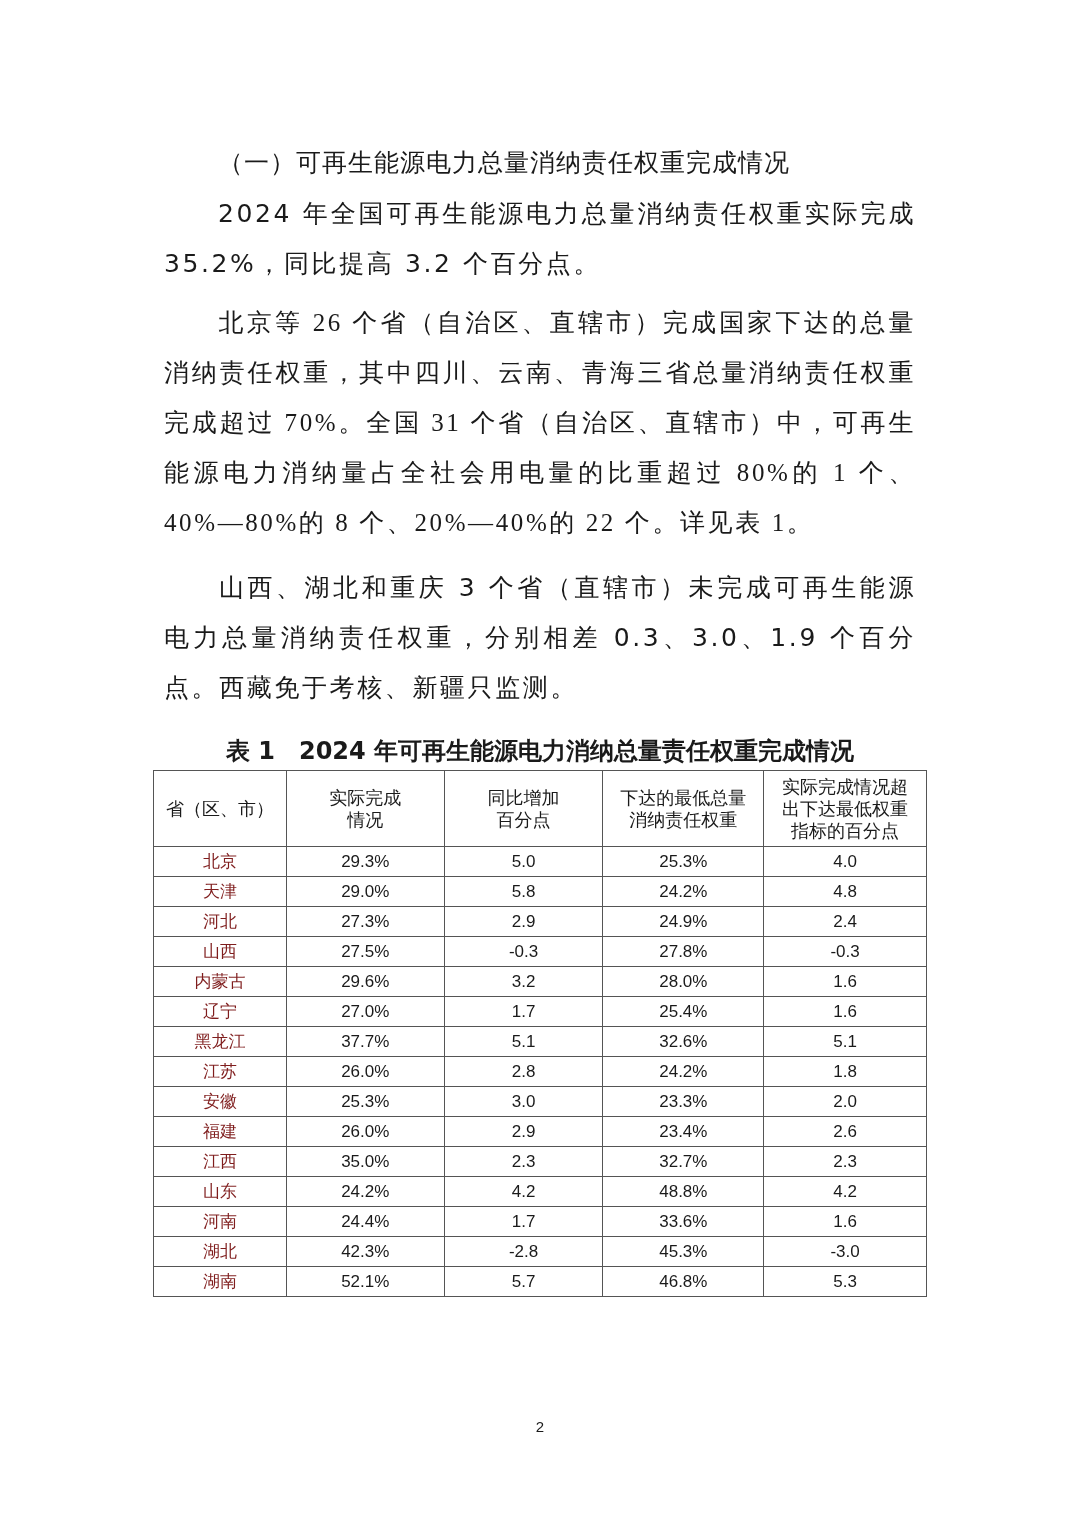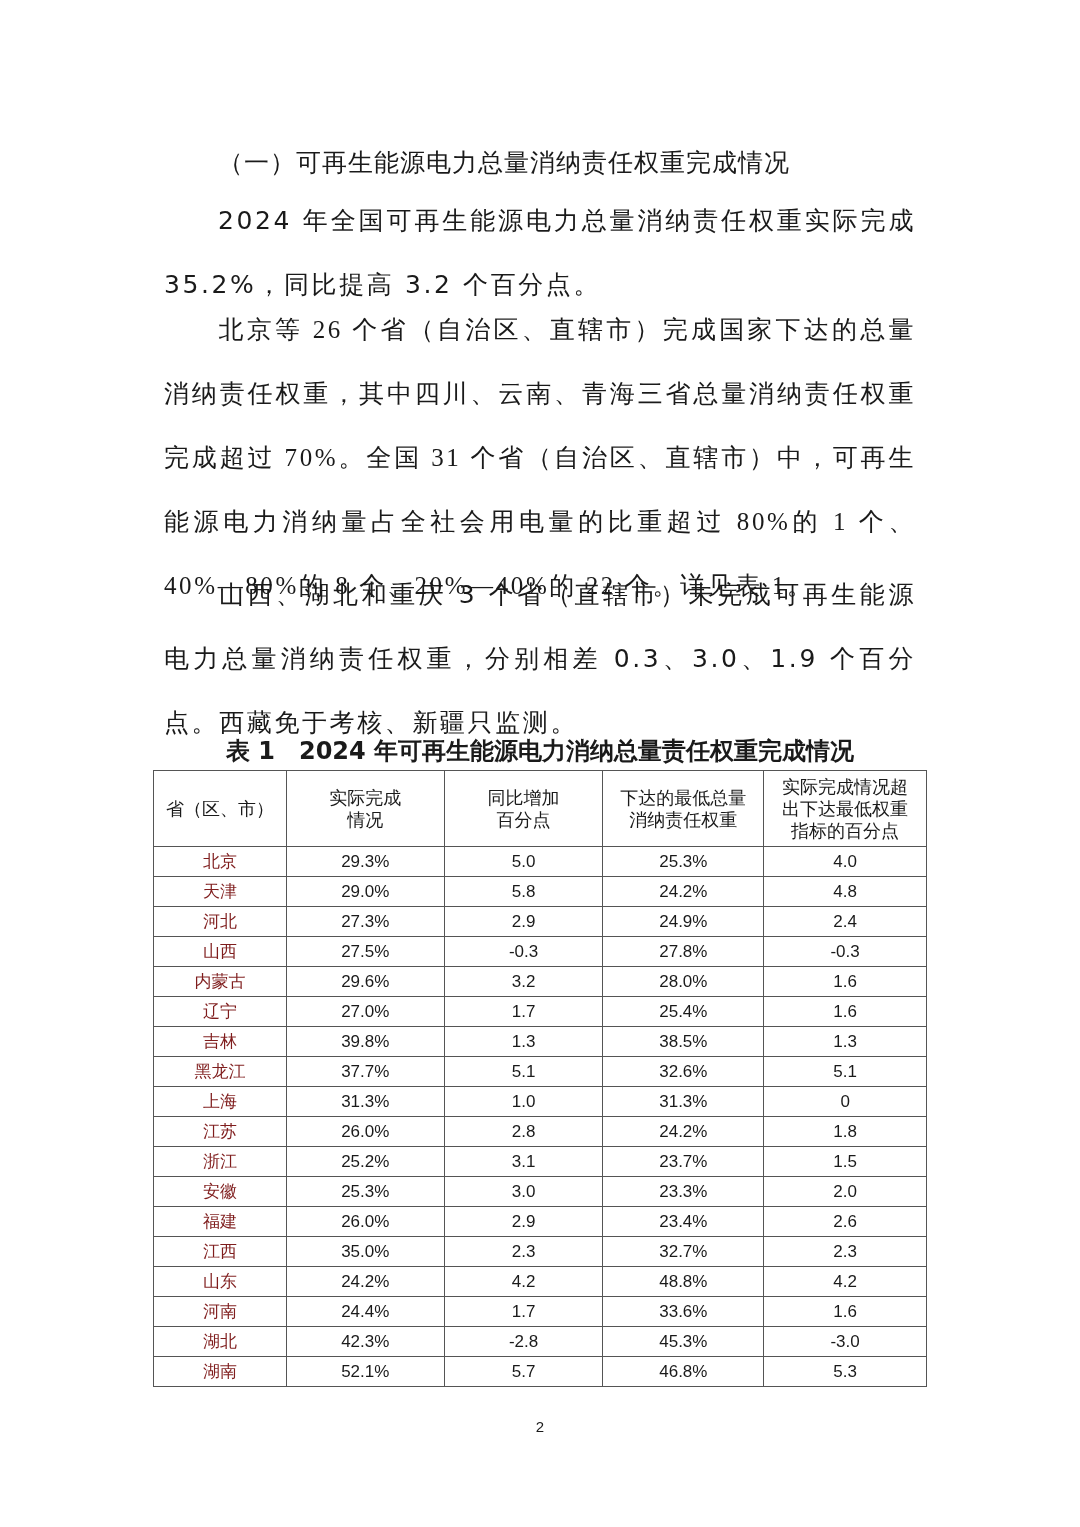--- a/index.html
+++ b/index.html
@@ -5,21 +5,21 @@
   html, body { margin: 0; padding: 0; background: #ffffff; }
   body {
     width: 1080px; height: 1527px; position: relative; overflow: hidden;
     font-family: "DejaVu Sans", "Liberation Sans", sans-serif; color: #1a1a1a;
   }
   .page { position: absolute; left: 0; top: 0; width: 984px; height: 1527px; }
   .section-heading {
     position: absolute; left: 218px; top: 145px; font-size: 25px; letter-spacing: 1px; line-height: 36px;
     white-space: nowrap;
   }
-  .para { position: absolute; left: 164px; width: 752px; font-size: 25px; line-height: 64px; letter-spacing: 2.6px;
+  .para { position: absolute; left: 164px; width: 752px; font-size: 25px; line-height: 50px; letter-spacing: 2.6px;
     text-align: justify; margin: 0; }
   .para .indent { display: inline-block; width: 54px; }
   #p1 { top: 189px; }
   #p2 { top: 298px; font-family: Liberation Serif, serif; }
   #p3 { top: 563px; }
   .table-caption {
     position: absolute; left: 0; width: 1080px; top: 733px; text-align: center;
     font-size: 24px; font-weight: bold; line-height: 36px; white-space: nowrap;
   }
   table.data-table {
@@ -102,53 +102,32 @@
           <td>1.6</td>
         </tr>
         <tr>
           <td class="prov">辽宁</td>
           <td>27.0%</td>
           <td>1.7</td>
           <td>25.4%</td>
           <td>1.6</td>
         </tr>
         <tr>
-          <td class="prov">吉林</td>
-          <td>39.8%</td>
-          <td>1.3</td>
-          <td>38.5%</td>
-          <td>1.3</td>
-        </tr>
-        <tr>
           <td class="prov">黑龙江</td>
           <td>37.7%</td>
           <td>5.1</td>
           <td>32.6%</td>
           <td>5.1</td>
         </tr>
         <tr>
-          <td class="prov">上海</td>
-          <td>31.3%</td>
-          <td>1.0</td>
-          <td>31.3%</td>
-          <td>0</td>
-        </tr>
-        <tr>
           <td class="prov">江苏</td>
           <td>26.0%</td>
           <td>2.8</td>
           <td>24.2%</td>
           <td>1.8</td>
-        </tr>
-        <tr>
-          <td class="prov">浙江</td>
-          <td>25.2%</td>
-          <td>3.1</td>
-          <td>23.7%</td>
-          <td>1.5</td>
         </tr>
         <tr>
           <td class="prov">安徽</td>
           <td>25.3%</td>
           <td>3.0</td>
           <td>23.3%</td>
           <td>2.0</td>
         </tr>
         <tr>
           <td class="prov">福建</td>

